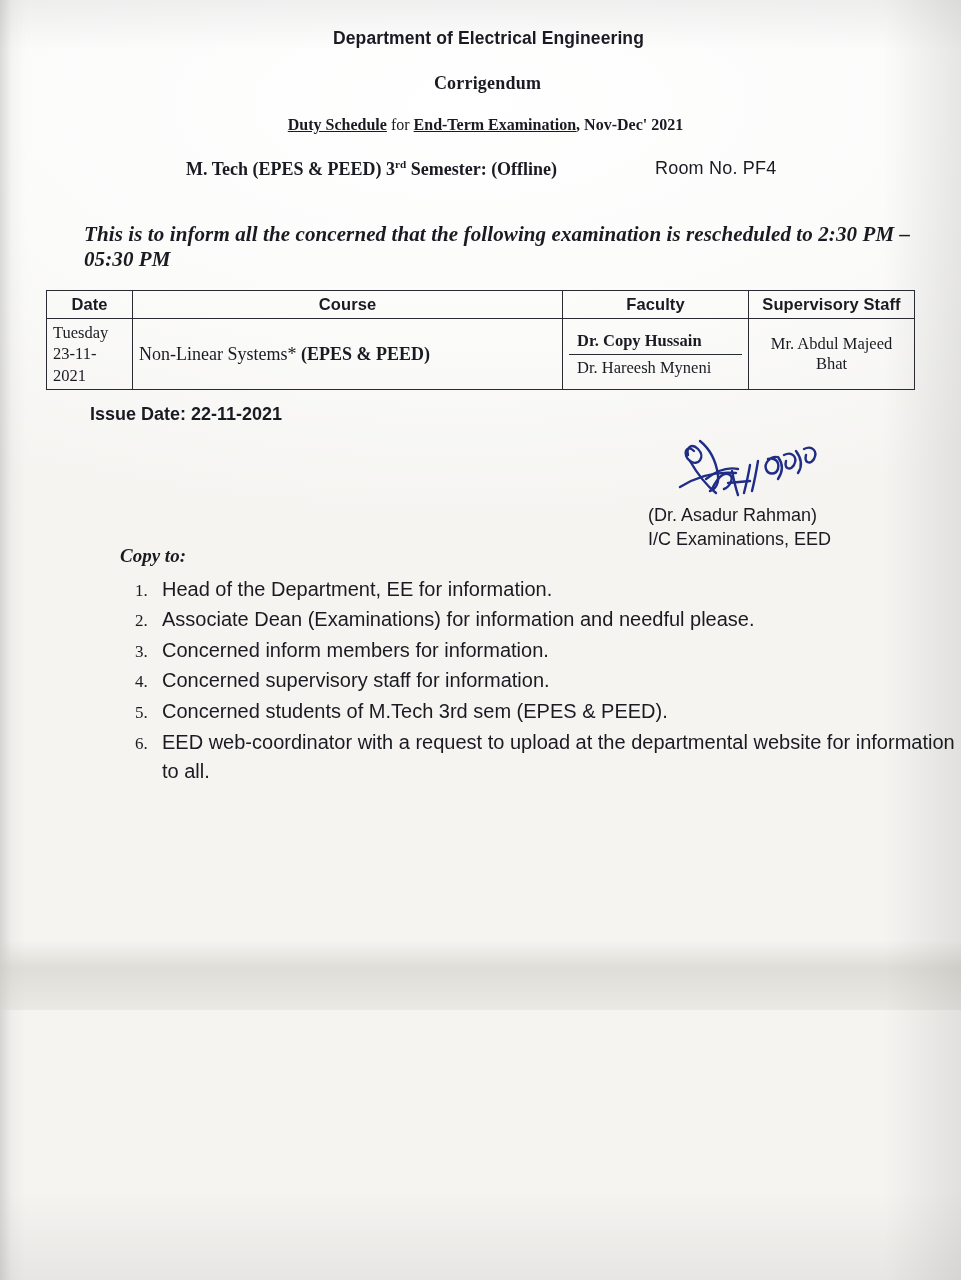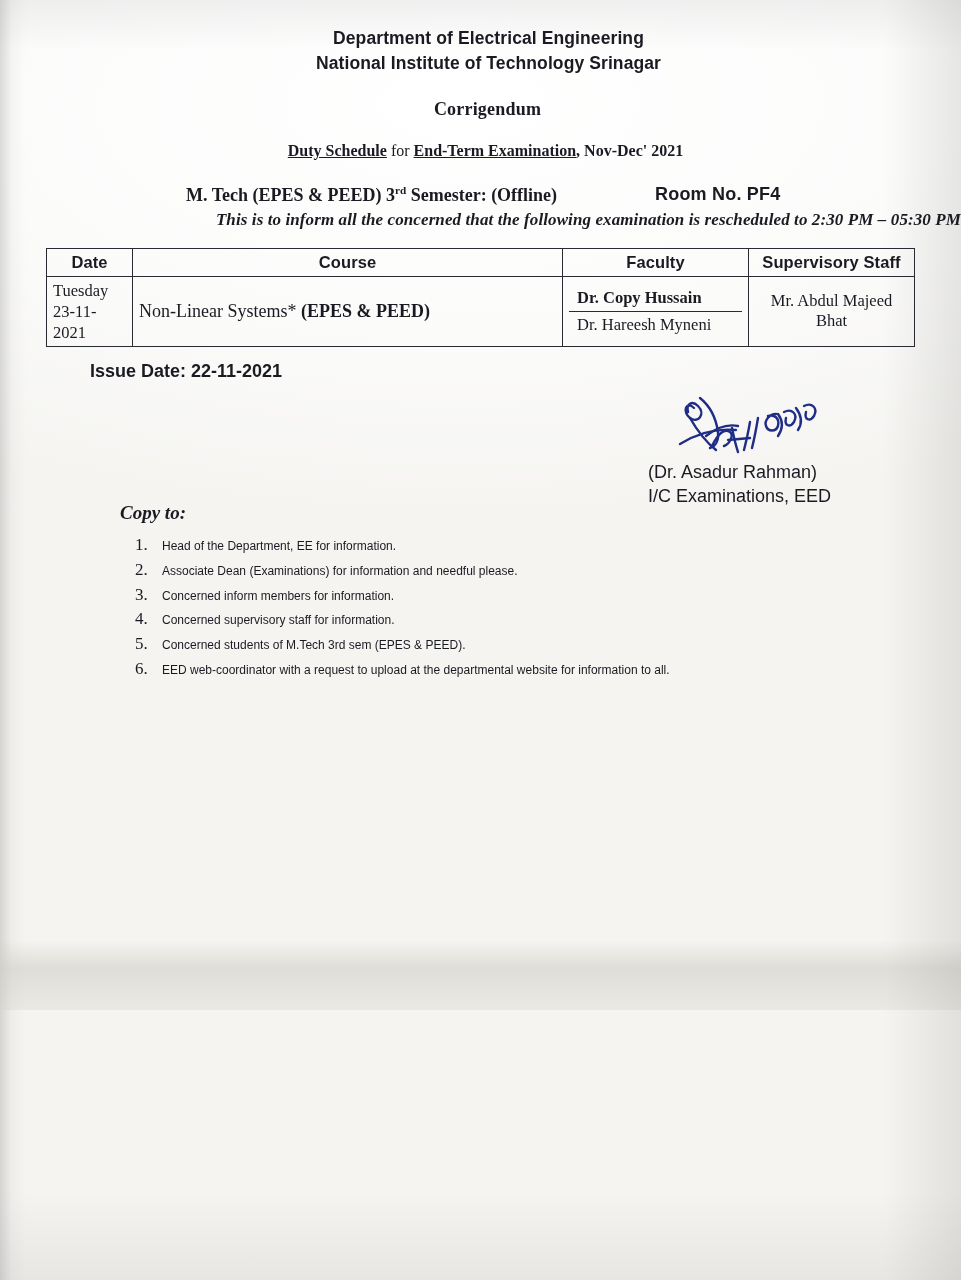--- a/index.html
+++ b/index.html
@@ -105,33 +105,33 @@
     left: 186px;
     top: 0;
     font-size: 18px;
     font-weight: bold;
   }
   .room {
     position: absolute;
     left: 655px;
     top: 0;
     font-size: 18px;
-    font-weight: bold;
+    font-weight: normal;
     font-family: "Liberation Sans", sans-serif;
     letter-spacing: 0.2px;
   }
   sup { font-size: 0.62em; vertical-align: super; }
 
   .notice {
+    margin-top: 38px;
     margin-left: 84px;
     font-style: italic;
     font-weight: bold;
-    font-size: 17px;
+    font-size: 21px;
     letter-spacing: 0.1px;
-    text-align: right;
   }
 
   
   .tbl-wrap {
     margin-top: 18px;
     margin-left: 46px;
     width: 868px;
   }
   table.sched {
     border-collapse: collapse;
@@ -225,21 +225,21 @@
     margin-left: 120px;
     font-size: 19px;
     font-weight: bold;
     font-style: italic;
     font-family: "Liberation Serif", serif;
   }
   ol.copy-list {
     margin: 8px 0 0 0;
     padding-left: 152px;
     font-family: "Liberation Sans", sans-serif;
-    font-size: 12px;
+    font-size: 20px;
     line-height: 1.48;
   }
   ol.copy-list li {
     padding-left: 10px;
     margin-bottom: 1px;
   }
   ol.copy-list li::marker {
     font-family: "Liberation Serif", serif;
     font-size: 17px;
   }
@@ -247,21 +247,20 @@
 </head>
 <body>
 
 <div class="page">
   <div class="paper-band"></div>
 
   <div class="content">
 
     <div class="dept-head">
       <div>Department of Electrical Engineering</div>
-      <div>National Institute of Technology Srinagar</div>
     </div>
 
     <div class="title">Corrigendum</div>
 
     <div class="subline">
       <span class="u">Duty Schedule</span><span> for </span><span class="u">End-Term Examination</span><span class="b">, Nov-Dec' 2021</span>
     </div>
 
 
     <div class="prog-row">

